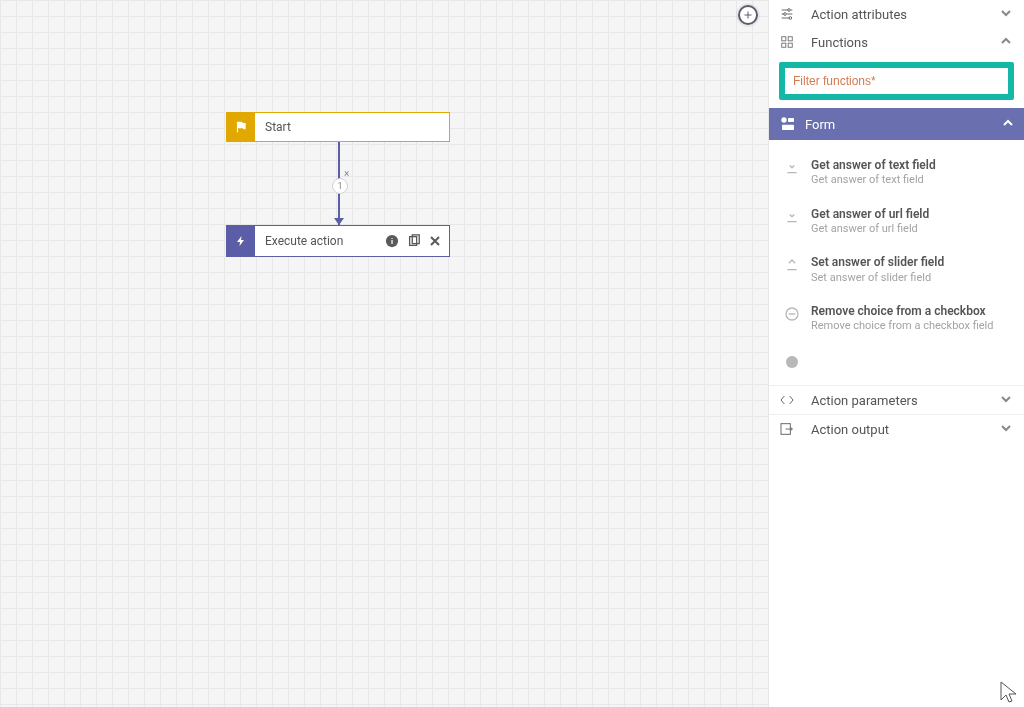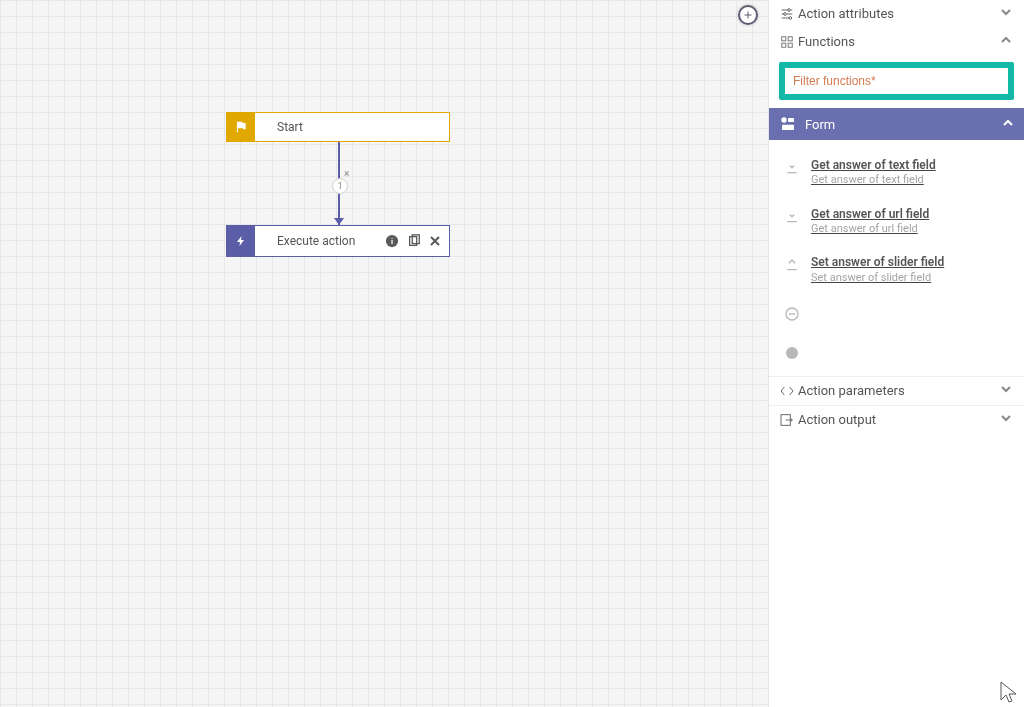--- a/index.html
+++ b/index.html
@@ -46,21 +46,21 @@
     width: 28px;
     height: 100%;
     display: flex;
     align-items: center;
     justify-content: center;
   }
   .node .label {
     flex: 1;
     display: flex;
     align-items: center;
-    padding-left: 22px;
+    padding-left: 10px;
     font-size: 12px;
     color: #555;
   }
 
   .node.start {
     top: 112px;
     left: 226px;
     border: 1px solid #e1a800;
   }
   .node.start .icon-slot { background: #e1a800; }
@@ -136,23 +136,23 @@
     width: 256px;
     height: 100%;
     background: #fff;
     border-left: 1px solid #e6e6e6;
     display: flex;
     flex-direction: column;
   }
 
   .section-header {
     display: flex;
-    align-items: flex-start;
+    align-items: center;
     padding: 6px 10px;
-    gap: 3px;
+    gap: 16px;
     cursor: pointer;
   }
   .section-header .sh-icon { width: 16px; height:16px; display:flex; align-items:center; justify-content:center; }
   .section-header .sh-icon svg { stroke:#6a6a6a; fill:none; stroke-width:1.5; }
   .section-header .sh-title { flex:1; font-size: 13px; color:#555; }
   .section-header .chev { width:14px; height:14px; }
   .section-header .chev svg { stroke:#888; fill:none; stroke-width:2; }
 
   .filter-wrap { padding: 6px 10px 8px; }
   .filter-input {
@@ -176,21 +176,20 @@
   }
   .category-header .cat-icon { width:18px; height:18px; display:flex; align-items:center; justify-content:center; }
   .category-header .cat-icon svg { fill:#fff; }
   .category-header .cat-title { flex:1; font-size:13px; }
   .category-header .chev svg { stroke:#fff; fill:none; stroke-width:2; }
 
   .func-list {
     overflow-y: auto;
     max-height: 248px;
     padding: 8px 0 4px;
-    text-decoration: underline;
   }
   .func-item {
     display: flex;
     gap: 10px;
     padding: 10px 14px;
     cursor: pointer;
   }
   .func-item .fi-icon { width:18px; height:18px; display:flex; align-items:center; justify-content:center; margin-top:1px;}
   .func-item .fi-icon svg { fill:#b8b8b8; }
   .func-item .fi-text .fi-title { font-size:12px; font-weight:600; color:#555; line-height:1.2; }
@@ -337,20 +336,24 @@
         <div class="fi-desc">Set answer of slider field</div>
       </span>
     </div>
     <div class="func-item">
       <span class="fi-icon">
           <svg width="16" height="16" viewBox="0 0 24 24">
             <circle cx="12" cy="12" r="9" fill="none" stroke="#b8b8b8" stroke-width="2"></circle>
             <rect x="7" y="11" width="10" height="2"></rect>
           </svg>
         </span>
+      <span class="fi-text">
+        <div class="fi-title">Remove choice from a checkbox</div>
+        <div class="fi-desc">Remove choice from a checkbox field</div>
+      </span>
     </div>
     <div class="func-item last">
       <span class="fi-icon">
           <svg width="16" height="16" viewBox="0 0 24 24">
             <circle cx="12" cy="12" r="9"></circle>
           </svg>
         </span>
     </div>
   </div>
 

